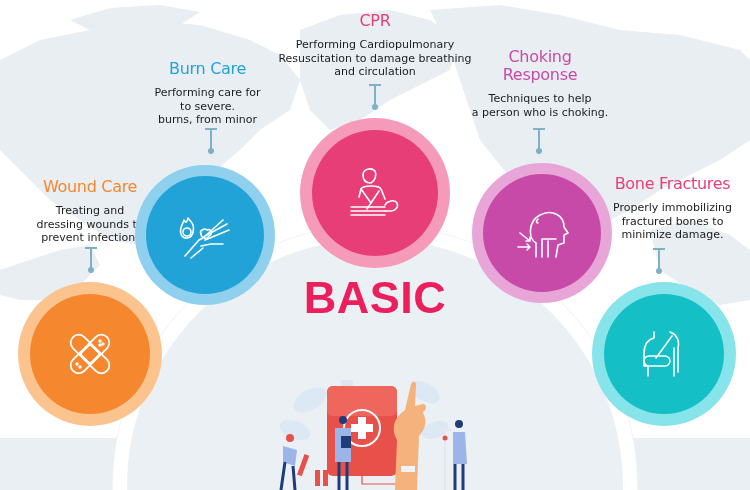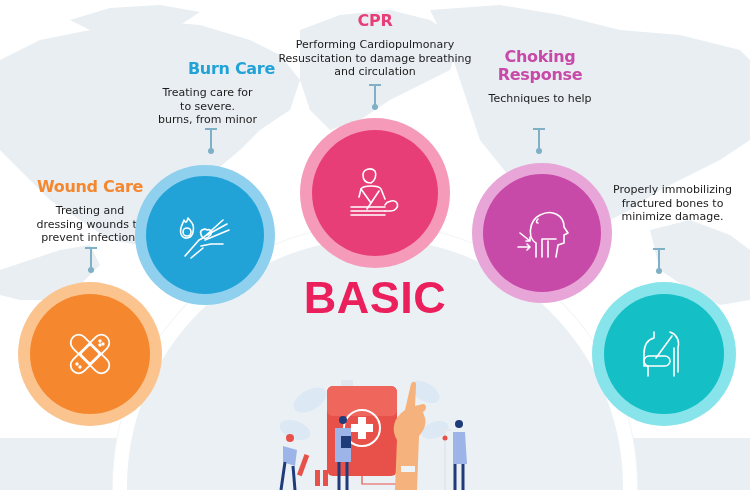--- a/index.html
+++ b/index.html
@@ -2,21 +2,21 @@
 <html><head>
 <meta charset="utf-8">
 <style>
   * { box-sizing: border-box; margin: 0; padding: 0; }
   body { width: 750px; height: 490px; overflow: hidden; background: #ffffff; font-family: "DejaVu Sans", sans-serif; }
   .canvas { position: relative; width: 750px; height: 490px; overflow: hidden; background: #ffffff; }
   .map { position: absolute; left: 0; top: 0; width: 750px; height: 490px; }
   .bottom-band { position: absolute; left: 0; top: 438px; width: 750px; height: 52px; background: #e9eff3; }
   .dome { position: absolute; left: 113px; top: 225px; width: 524px; height: 524px; border-radius: 50%; background: #eaf0f4; border: 14px solid #ffffff; box-shadow: 0 0 0 1px #f2f4f6; }
   .card-text { position: absolute; text-align: center; }
-  .card-title { font-family: "DejaVu Sans", sans-serif; font-weight: bold; font-size: 16px; line-height: 18px; letter-spacing: -0.3px; }
+  .card-title { font-family: "DejaVu Sans", sans-serif; font-weight: normal; font-size: 16px; line-height: 18px; letter-spacing: -0.3px; }
   .card-desc { font-family: "DejaVu Sans", sans-serif; font-size: 11px; line-height: 13.5px; color: #1c1c1c; margin-top: 8px; }
   .pin { position: absolute; width: 12px; height: 26px; }
   .pin .bar { position: absolute; left: 0; top: 0; width: 12px; height: 2px; background: #7fb0c6; }
   .pin .stem { position: absolute; left: 5px; top: 0; width: 2px; height: 22px; background: #7fb0c6; }
   .pin .dot { position: absolute; left: 3px; top: 20px; width: 6px; height: 6px; border-radius: 50%; background: #7fb0c6; }
   .badge { position: absolute; border-radius: 50%; display: flex; align-items: center; justify-content: center; }
   .badge .ring-inner { position: absolute; border-radius: 50%; }
   .badge svg { position: relative; z-index: 2; }
   .title { position: absolute; left: 255px; top: 275px; width: 240px; text-align: center; color: #ea1f5c; font-family: "Liberation Sans", sans-serif; font-weight: bold; font-size: 45px; line-height: 46px; letter-spacing: 0.5px; }
   .illustration { position: absolute; left: 255px; top: 370px; width: 240px; height: 120px; }
@@ -63,23 +63,23 @@
       <rect x="21" y="21" width="14" height="14" rx="2" transform="rotate(-45 28 28)"></rect>
       <circle cx="15" cy="38" r="0.8" fill="#fff"></circle>
         <circle cx="18" cy="41" r="0.8" fill="#fff"></circle>
       <circle cx="38" cy="15" r="0.8" fill="#fff"></circle>
         <circle cx="41" cy="18" r="0.8" fill="#fff"></circle>
       <circle cx="38" cy="19" r="0.8" fill="#fff"></circle>
     </svg>
   </div>
 
   <div class="card-text" style="left:140px; top:60px; width:135px;">
-    <div class="card-title" style="color:#22a3d8;text-align:right;">Burn Care</div>
-    <div class="card-desc">
-      <div>Treating care for</div>
+    <div class="card-title" style="color:#22a3d8;">Burn Care</div>
+    <div class="card-desc">
+      <div>Performing care for</div>
       <div>to severe.</div>
       <div>burns, from minor</div>
     </div>
   </div>
   <div class="pin" style="left:205px; top:128px;">
       <div class="bar"></div>
       <div class="stem"></div>
       <div class="dot"></div>
     </div>
   <div class="badge" style="left:135px; top:165px; width:140px; height:140px; background:#8fd0ee;">
@@ -116,39 +116,41 @@
     </svg>
   </div>
 
   <div class="card-text" style="left:460px; top:48px; width:160px;">
     <div class="card-title" style="color:#c84aa8;">
       <div>Choking</div>
       <div>Response</div>
     </div>
     <div class="card-desc">
       <div>Techniques to help</div>
+      <div>a person who is choking.</div>
     </div>
   </div>
   <div class="pin" style="left:533px; top:128px;">
       <div class="bar"></div>
       <div class="stem"></div>
       <div class="dot"></div>
     </div>
   <div class="badge" style="left:472px; top:163px; width:140px; height:140px; background:#e8a6d8;">
     <div class="ring-inner" style="left:11px; top:11px; width:118px; height:118px; background:#c84aa8;"></div>
     <svg width="60" height="60" viewBox="0 0 60 60" fill="none" stroke="#ffffff" stroke-width="1.6" stroke-linecap="round" stroke-linejoin="round">
       <path d="M24 54 L24 40 C16 36 16 18 28 12 C40 6 52 12 52 24 L56 30 L52 32 L52 40 L46 42 L44 54"></path>
       <path d="M30 54 L30 36 L44 36 M36 54 L36 38"></path>
       <path d="M26 16 C24 18 24 20 26 20"></path>
       <path d="M8 30 L18 38 M14 38 L18 38 L18 34"></path>
       <path d="M6 44 L18 44 M15 41 L18 44 L15 47"></path>
     </svg>
   </div>
 
   <div class="card-text" style="left:595px; top:175px; width:155px;">
+    <div class="card-title" style="color:#e83e78;">Bone Fractures</div>
     <div class="card-desc">
       <div>Properly immobilizing</div>
       <div>fractured bones to</div>
       <div>minimize damage.</div>
     </div>
   </div>
   <div class="pin" style="left:653px; top:248px;">
       <div class="bar"></div>
       <div class="stem"></div>
       <div class="dot"></div>

